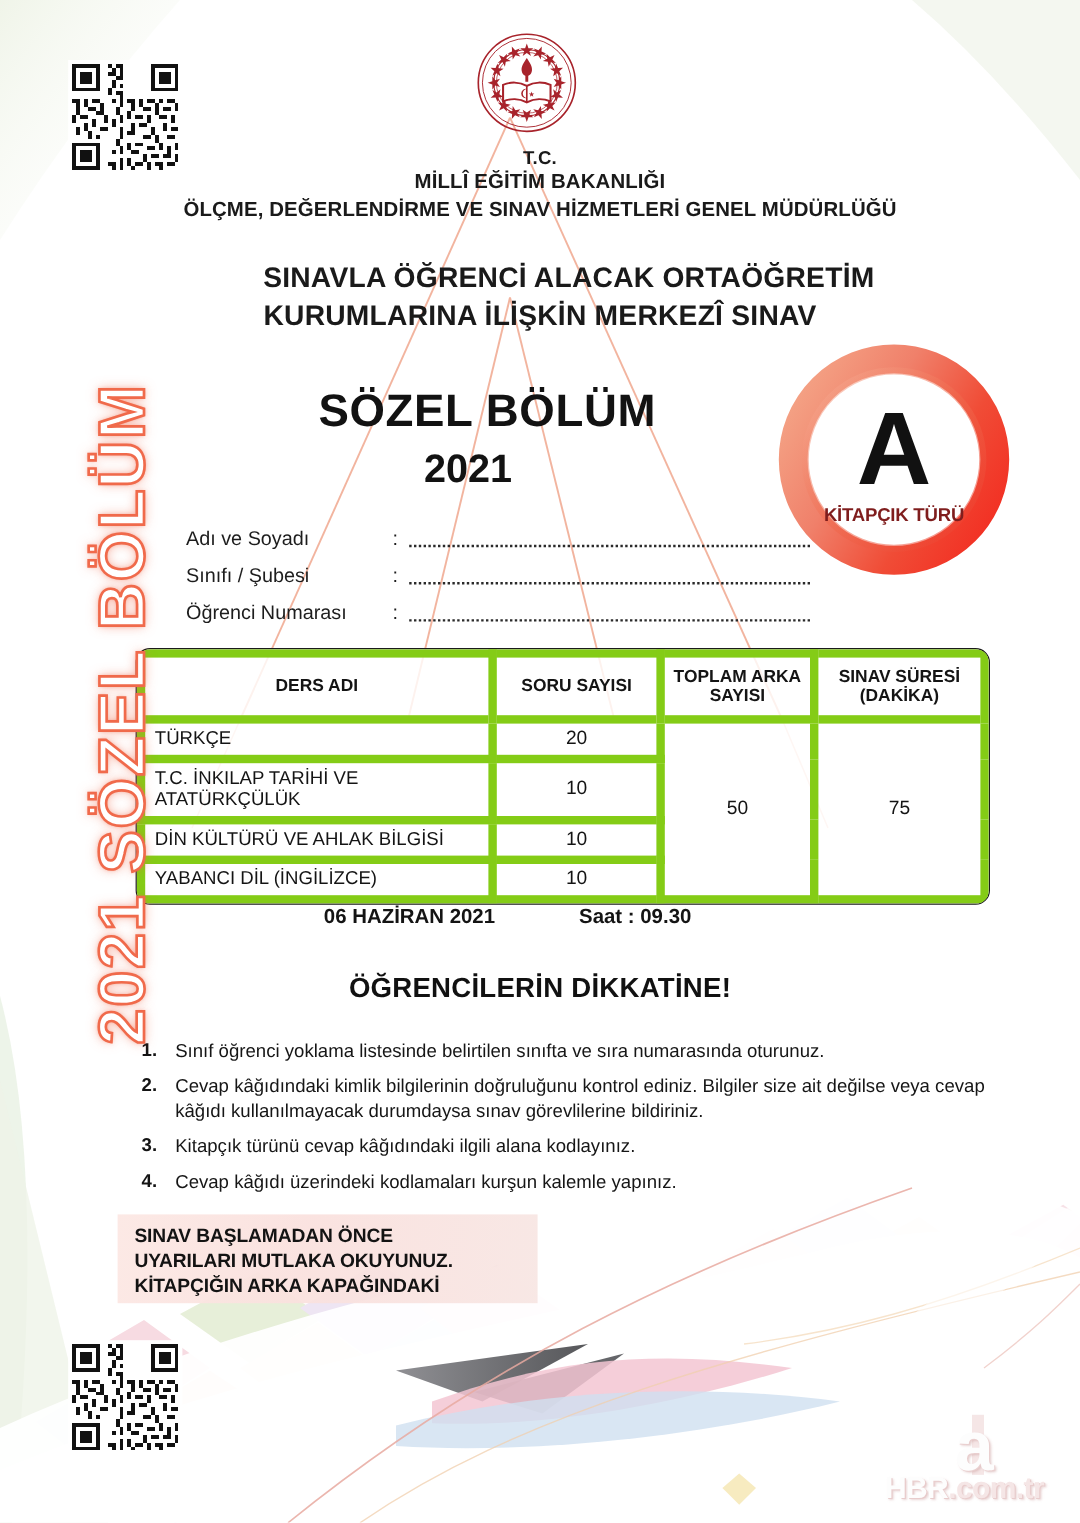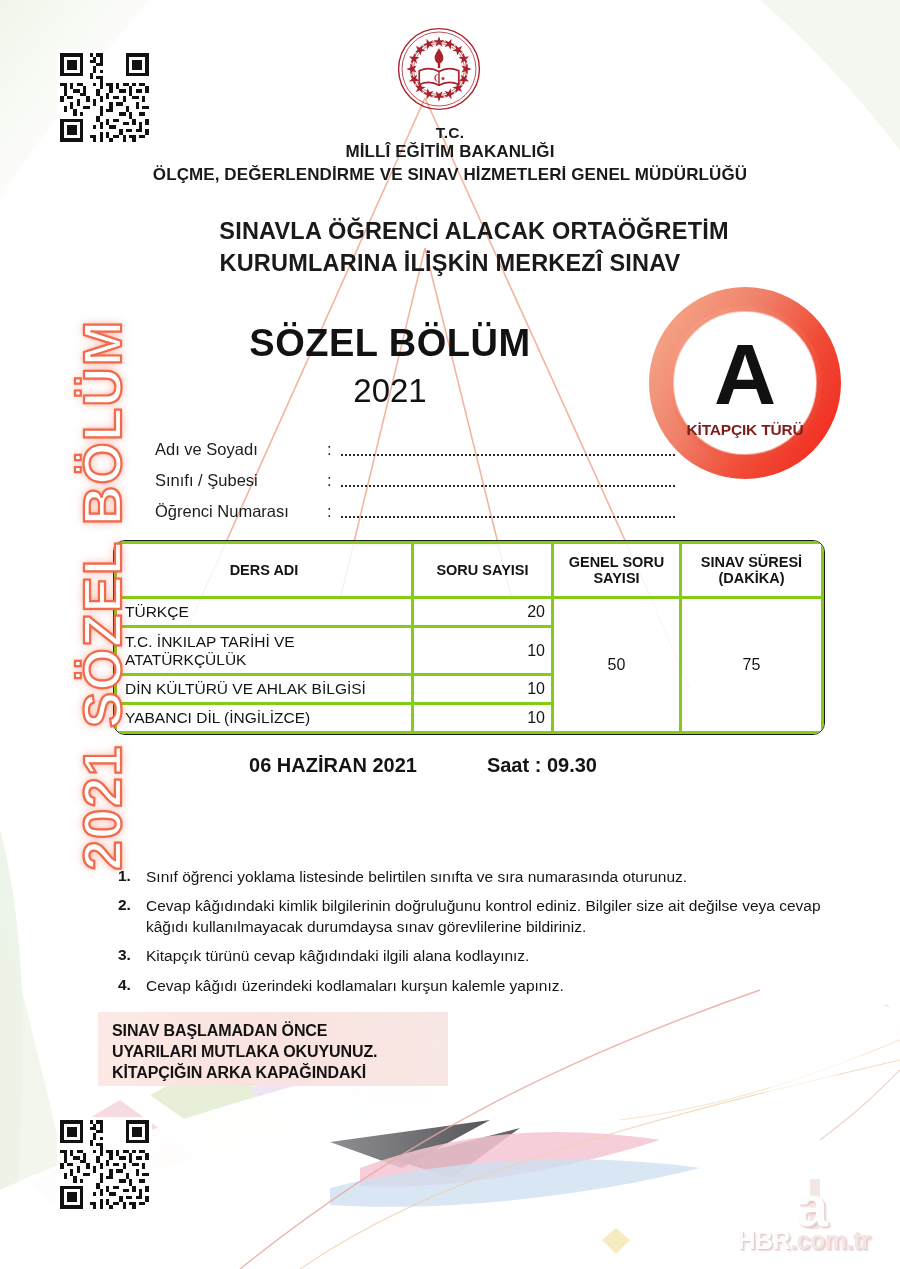--- a/index.html
+++ b/index.html
@@ -36,27 +36,27 @@
   
   .hdr { position: absolute; width: 900px; text-align: center; color: #1a1a1a; font-weight: bold; }
   #hdr-tc { top: 124px; font-size: 15.5px; letter-spacing: 0.2px; }
   #hdr-meb { top: 142px; font-size: 17px; letter-spacing: 0.1px; }
   #hdr-odsgm { top: 165px; font-size: 17px; letter-spacing: 0.1px; }
 
   #title-1 { top: 218px; font-size: 23.5px; letter-spacing: 0.2px; margin-left: 24px; }
   #title-2 { top: 250px; font-size: 23.5px; letter-spacing: 0.2px; }
 
   #section-title {
-    position: absolute; left: 150px; top: 322px; width: 480px;
+    position: absolute; left: 166px; top: 322px; width: 480px;
     text-align: center; font-size: 38px; font-weight: bold; color: #121212;
     letter-spacing: 0.5px;
   }
   #section-year {
     position: absolute; left: 150px; top: 372px; width: 480px;
-    text-align: center; font-size: 33px; font-weight: normal; color: #121212;
+    text-align: center; font-size: 33px; font-weight: bold; color: #121212;
   }
 
   
   #badge { position: absolute; left: 645px; top: 283px; width: 200px; height: 200px; }
   #badge svg { display: block; }
   #badge-letter {
     position: absolute; left: 645px; top: 283px; width: 200px; height: 200px;
     display: flex; align-items: center; justify-content: center;
     font-size: 86px; font-weight: bold; color: #111; line-height: 1;
     padding-bottom: 18px;
@@ -80,45 +80,45 @@
   
   #subjects-table {
     position: absolute; left: 113px; top: 540px; width: 712px;
     border-collapse: collapse;
     border: 1.4px solid #1a1a1a; border-radius: 12px;
     background: rgba(255,255,255,0.82);
     overflow: hidden;
   }
   #subjects-table table { width: 100%; border-collapse: collapse; }
   #subjects-table th, #subjects-table td {
-    border: 3px solid #84cc16; color: #141414; padding: 4px 6px;
+    border: 7px solid #84cc16; color: #141414; padding: 4px 6px;
     font-size: 15px; vertical-align: middle;
   }
   #subjects-table thead th {
     font-weight: bold; text-align: center; font-size: 14.5px; height: 55px;
     border-bottom-width: 2px;
   }
   #subjects-table td.subject { text-align: left; padding-left: 8px; font-size: 15.5px; line-height: 1.15; }
-  #subjects-table td.count { text-align: right; width: 140px; font-size: 16px; }
+  #subjects-table td.count { text-align: center; width: 140px; font-size: 16px; }
   #subjects-table td.total, #subjects-table td.duration {
     text-align: center; font-size: 16px;
   }
   #subjects-table th.col-total { width: 128px; }
   #subjects-table th.col-duration { width: 142px; }
   #subjects-table tbody tr { height: 29px; }
   #subjects-table tbody tr.tall { height: 48px; }
   #subjects-table .corner-tl { border-top-left-radius: 11px; }
   #subjects-table .corner-tr { border-top-right-radius: 11px; }
   #subjects-table .corner-bl { border-bottom-left-radius: 11px; }
 
   
   #date-row {
     position: absolute; left: 113px; top: 754px; width: 620px;
     display: flex; justify-content: center; gap: 70px;
-    font-size: 20px; font-weight: bold; color: #141414;
+    font-size: 17px; font-weight: bold; color: #141414;
   }
 
   
   #attention-heading {
     position: absolute; left: 0; top: 810px; width: 900px;
     text-align: center; font-size: 23px; font-weight: bold; color: #111;
     letter-spacing: 0.2px;
   }
 
   
@@ -476,21 +476,21 @@
     </div>
   </div>
 
   <div id="subjects-table">
     <table>
       <thead>
         <tr>
           <th class="corner-tl">DERS ADI</th>
           <th>SORU SAYISI</th>
           <th class="col-total">
-            <div>GENEL SORU</div>
+            <div>TOPLAM ARKA</div>
             <div>SAYISI</div>
           </th>
           <th class="col-duration corner-tr">
             <div>SINAV SÜRESİ</div>
             <div>(DAKİKA)</div>
           </th>
         </tr>
       </thead>
       <tbody>
         <tr>
@@ -513,20 +513,21 @@
         </tr>
       </tbody>
     </table>
   </div>
 
   <div id="date-row">
     <span>06 HAZİRAN 2021</span>
     <span>Saat : 09.30</span>
   </div>
 
+  <div id="attention-heading">ÖĞRENCİLERİN DİKKATİNE!</div>
 
   <div id="instructions">
     <div class="instr-item">
       <span class="instr-num">1.</span>
       <span class="instr-text">Sınıf öğrenci yoklama listesinde belirtilen sınıfta ve sıra numarasında oturunuz.</span>
     </div>
     <div class="instr-item">
       <span class="instr-num">2.</span>
       <span class="instr-text">Cevap kâğıdındaki kimlik bilgilerinin doğruluğunu kontrol ediniz. Bilgiler size ait değilse veya cevap kâğıdı kullanılmayacak durumdaysa sınav görevlilerine bildiriniz.</span>
     </div>

